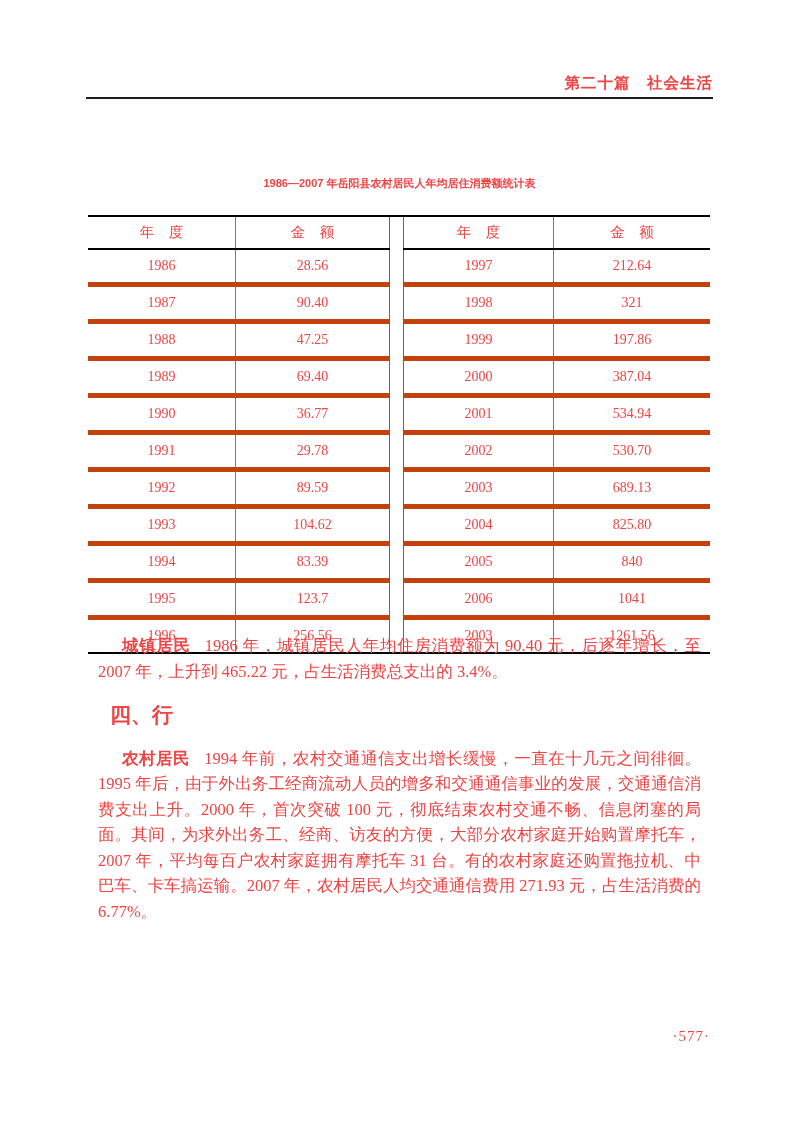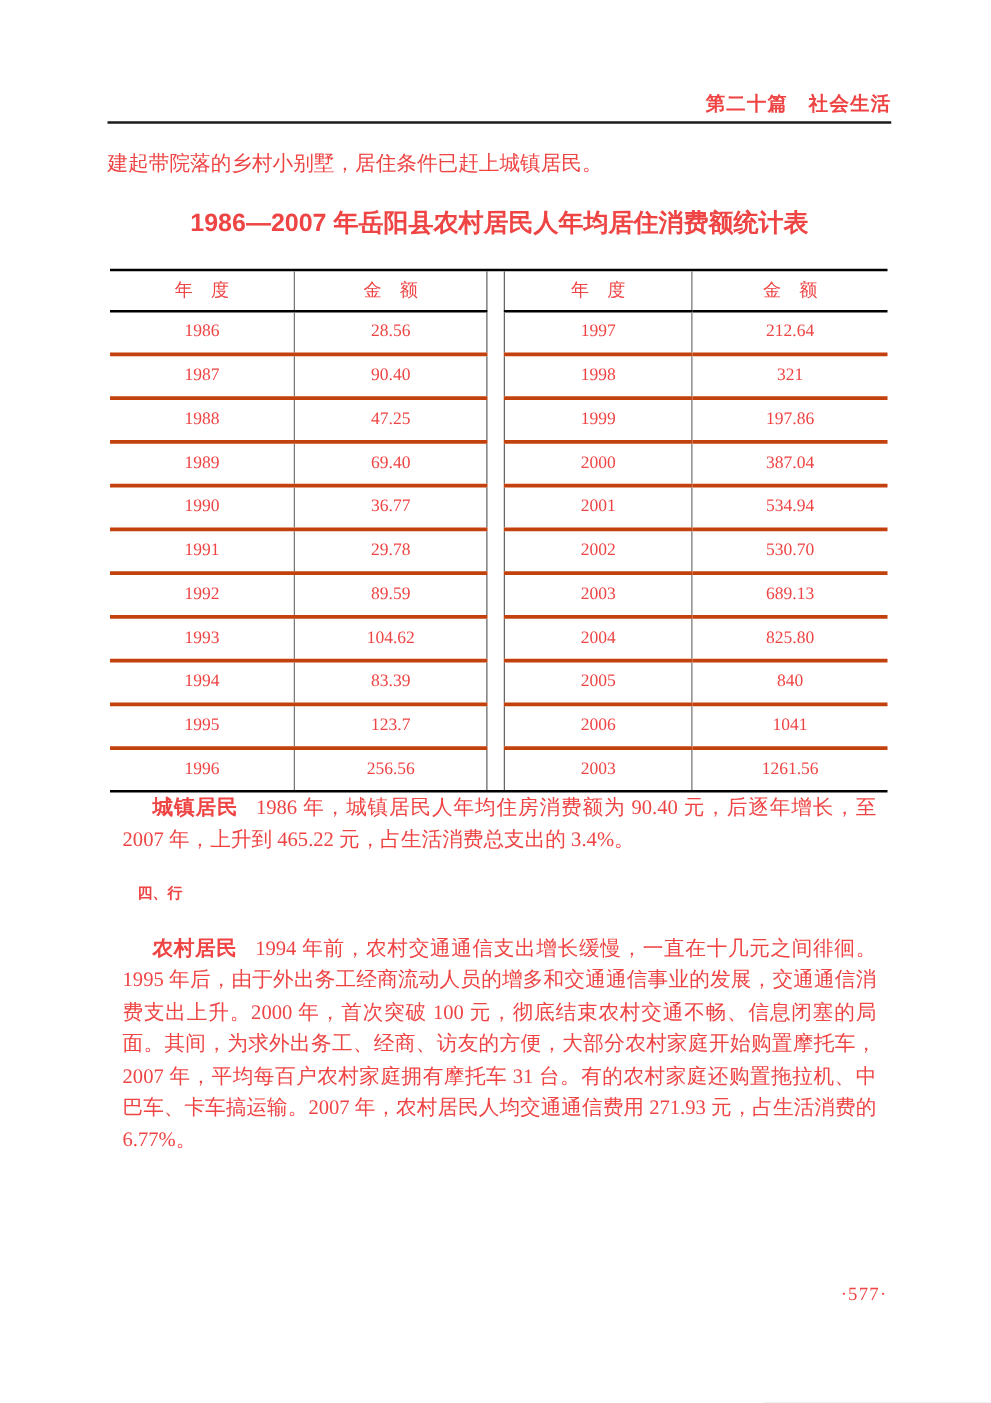--- a/index.html
+++ b/index.html
@@ -20,24 +20,24 @@
   }
   .header-rule {
     position: absolute; top: 97px; left: 86px;
     width: 627px; height: 2px; background: #1c1c1c;
   }
   .intro {
     position: absolute; top: 120px; left: 86px; width: 627px;
     font-size: 16.5px; margin: 0;
   }
   .table-title {
-    position: absolute; top: 165px; left: 86px; width: 627px;
+    position: absolute; top: 176px; left: 86px; width: 627px;
     text-align: center;
     font-family: "Liberation Sans", "DejaVu Sans", sans-serif;
-    font-weight: bold; font-size: 20px;
+    font-weight: bold; font-size: 11px;
   }
   .table-meta {
     position: absolute; top: 189px; left: 86px; width: 627px;
     display: flex; justify-content: space-between;
     font-size: 13.5px;
   }
   .table-meta .label { padding-left: 9px; }
 
   .stat-table {
     position: absolute; top: 215px; left: 88px; width: 622px;
@@ -56,50 +56,49 @@
     font-family: "Liberation Sans", "DejaVu Sans", sans-serif;
     font-weight: normal; font-size: 14.5px;
     text-align: center; vertical-align: middle;
     border-bottom: 2px solid #000;
   }
   table.half td {
     height: 30px; font-size: 14px;
     text-align: center; vertical-align: middle;
   }
   table.half th:first-child, table.half td:first-child { border-right: 1px solid #777; }
-  table.half tbody tr + tr td { border-top: 3px solid #c2410c; }
+  table.half tbody tr + tr td { border-top: 5px solid #c2410c; }
 
   .body-text {
     position: absolute; top: 621px; left: 86px; width: 627px;
     font-size: 16.5px; line-height: 25.5px;
     text-align: justify;
   }
   .para { margin: 12px; text-indent: 24px; }
   .lead { font-weight: bold; margin-right: 14px; }
   .section-heading {
     margin: 18px 0 18px 0; padding-left: 24px;
     font-family: "Liberation Sans", "DejaVu Sans", sans-serif;
-    font-weight: bold; font-size: 12px;
+    font-weight: bold; font-size: 21px;
   }
   .page-number {
     position: absolute; top: 1028px; right: 83px;
     font-size: 15px; letter-spacing: 1px;
   }
 </style>
 </head>
 <body>
 
 <div class="page">
 
   <div class="running-header">
     <span>第二十篇　社会生活</span>
   </div>
   <div class="header-rule"></div>
 
-  <p class="intro">建起带院落的乡村小别墅，居住条件已赶上城镇居民。</p>
 
   <div class="table-title">1986—2007 年岳阳县农村居民人年均居住消费额统计表</div>
 
 
   <div class="stat-table">
     <table class="half left">
       <colgroup>
           <col class="c-year">
           <col class="c-amt">
         </colgroup>

